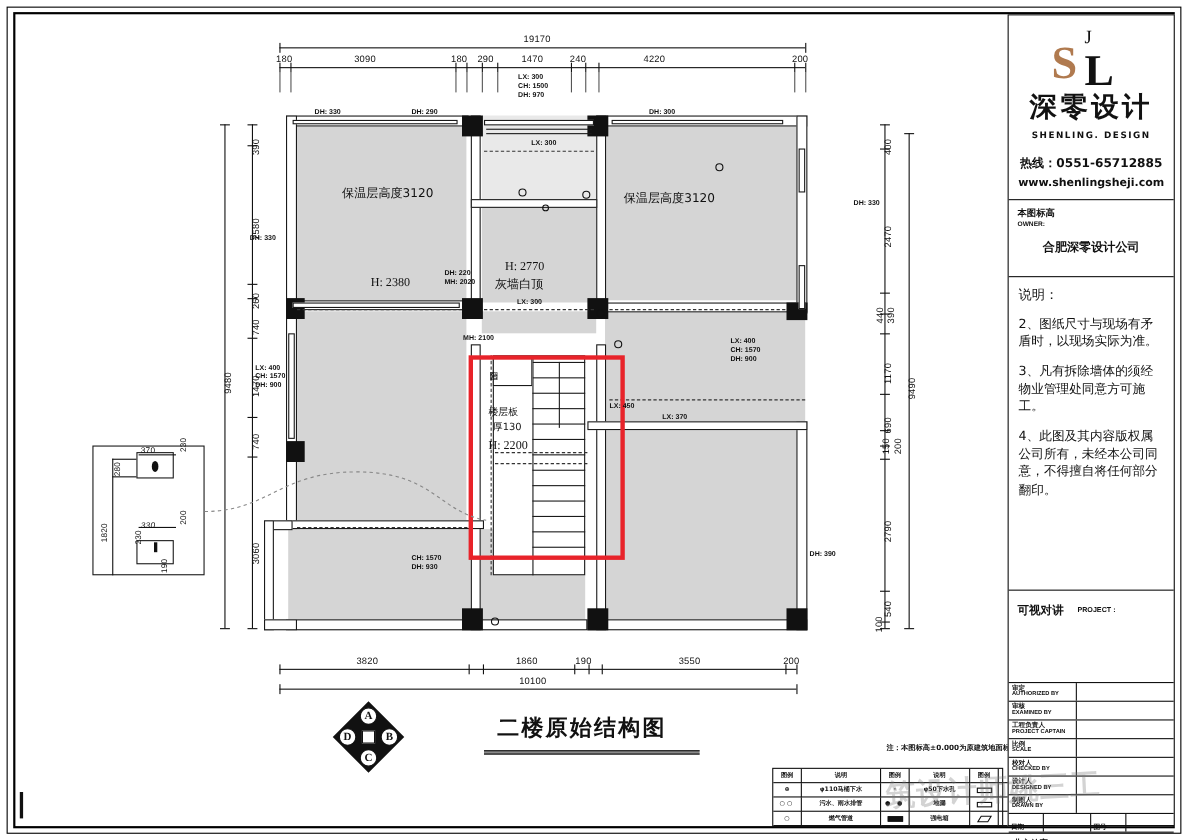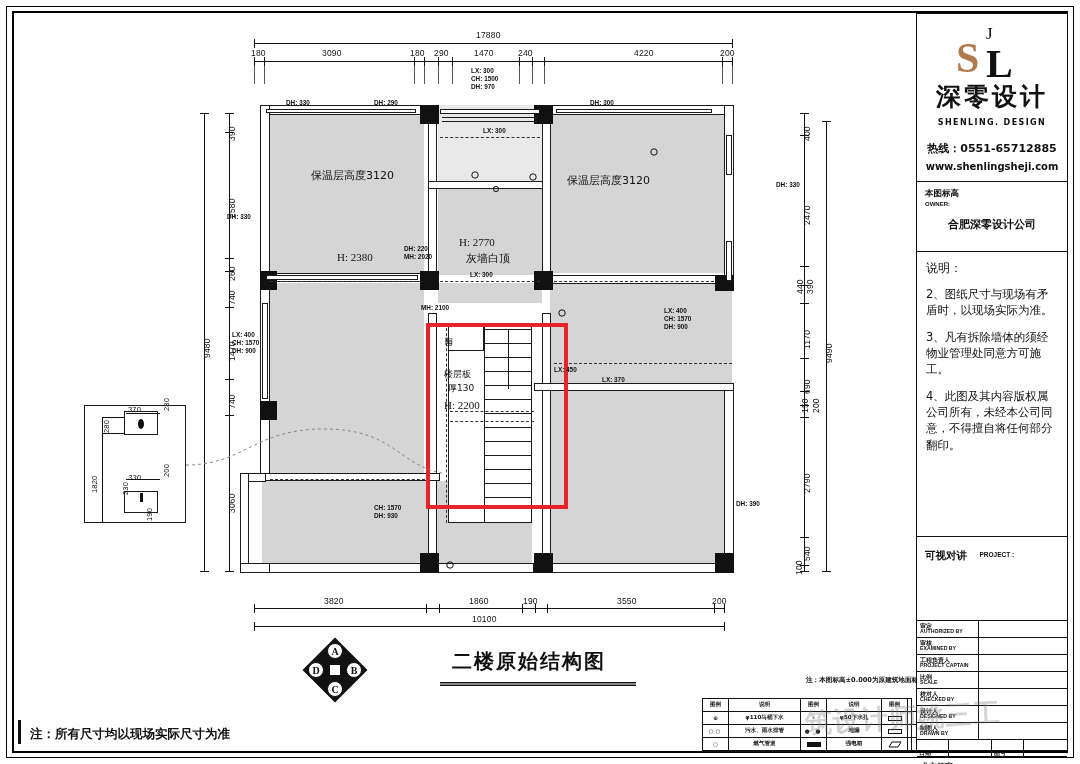--- a/index.html
+++ b/index.html
@@ -161,42 +161,42 @@
 
 <div id="sheet">
   <div class="frame-outer"></div>
   <div class="frame-inner"></div>
 
   <div id="drawing">
 
     <div class="dimline" style="left:240px;top:30px;width:478px;"></div>
     <div class="tick" style="left:240px;top:26px;height:9px;"></div>
     <div class="tick" style="left:718px;top:26px;height:9px;"></div>
-    <div class="dimtxt" style="left:462px;top:17px;">17880</div>
+    <div class="dimtxt" style="left:462px;top:17px;">19170</div>
 
     <div class="dimline" style="left:240px;top:48px;width:478px;"></div>
     <div class="tick" style="left:240px;top:44px;height:9px;"></div>
     <div class="tick" style="left:250px;top:44px;height:9px;"></div>
     <div class="tick" style="left:400px;top:44px;height:9px;"></div>
     <div class="tick" style="left:410px;top:44px;height:9px;"></div>
     <div class="tick" style="left:424px;top:44px;height:9px;"></div>
     <div class="tick" style="left:438px;top:44px;height:9px;"></div>
     <div class="tick" style="left:505px;top:44px;height:9px;"></div>
     <div class="tick" style="left:518px;top:44px;height:9px;"></div>
     <div class="tick" style="left:530px;top:44px;height:9px;"></div>
     <div class="tick" style="left:708px;top:44px;height:9px;"></div>
     <div class="tick" style="left:718px;top:44px;height:9px;"></div>
 
     <div class="dimtxt" style="left:237px;top:35px;">180</div>
     <div class="dimtxt" style="left:308px;top:35px;">3090</div>
     <div class="dimtxt" style="left:396px;top:35px;">180</div>
     <div class="dimtxt" style="left:420px;top:35px;">290</div>
     <div class="dimtxt" style="left:460px;top:35px;">1470</div>
     <div class="dimtxt" style="left:504px;top:35px;">240</div>
-    <div class="dimtxt" style="left:620px;top:35px;text-align:center;">4220</div>
+    <div class="dimtxt" style="left:571px;top:35px;text-align:center;">4220</div>
     <div class="dimtxt" style="left:706px;top:35px;">200</div>
 
     <div class="tick" style="left:240px;top:53px;height:18px;background:#555;"></div>
     <div class="tick" style="left:250px;top:53px;height:18px;background:#555;"></div>
     <div class="tick" style="left:400px;top:53px;height:18px;background:#555;"></div>
     <div class="tick" style="left:410px;top:53px;height:18px;background:#555;"></div>
     <div class="tick" style="left:424px;top:53px;height:18px;background:#555;"></div>
     <div class="tick" style="left:438px;top:53px;height:18px;background:#555;"></div>
     <div class="tick" style="left:505px;top:53px;height:18px;background:#555;"></div>
     <div class="tick" style="left:518px;top:53px;height:18px;background:#555;"></div>
@@ -375,21 +375,21 @@
       <circle cx="300" cy="208" r="3.2" fill="none" stroke="#111" stroke-width="1"></circle>
       <circle cx="188" cy="460" r="3.2" fill="none" stroke="#111" stroke-width="1"></circle>
       <circle cx="234" cy="84" r="2.6" fill="none" stroke="#111" stroke-width="1"></circle>
     </svg>
 
     <div class="redbox" style="left:412px;top:310px;width:142px;height:186px;"></div>
 
     <div class="roomtxt" style="left:297px;top:155px;">保温层高度3120</div>
     <div class="roomtxt" style="left:553px;top:160px;">保温层高度3120</div>
     <div class="htxt" style="left:445px;top:223px;">H: 2770</div>
-    <div class="roomtxt" style="left:452px;top:238px;">灰墙白顶</div>
+    <div class="roomtxt" style="left:436px;top:238px;">灰墙白顶</div>
     <div class="htxt" style="left:323px;top:238px;">H: 2380</div>
     <div class="htxt" style="left:430px;top:386px;">H: 2200</div>
     <div class="roomtxt" style="left:430px;top:355px;font-size:9px;">楼层板</div>
     <div class="roomtxt" style="left:434px;top:369px;font-size:9px;">厚130</div>
     <div class="roomtxt" style="left:428px;top:318px;font-size:8px;writing-mode:vertical-rl;">阳台</div>
 
     <div class="anno sm" style="left:272px;top:86px;">DH: 330</div>
     <div class="anno sm" style="left:360px;top:86px;">DH: 290</div>
     <div class="anno sm" style="left:576px;top:86px;">DH: 300</div>
     <div class="anno sm" style="left:213px;top:200px;">DH: 330</div>
@@ -443,21 +443,20 @@
     <div class="dlbl" style="left:25px;top:6px;">A</div>
     <div class="dlbl" style="left:44px;top:25px;">B</div>
     <div class="dlbl" style="left:25px;top:44px;">C</div>
     <div class="dlbl" style="left:6px;top:25px;">D</div>
   </div>
 
   <div id="plan-title">二楼原始结构图</div>
   <div id="plan-title-rule"></div>
 
   <div id="bottom-note-bar"></div>
-  <div id="bottom-note">注：所有尺寸均以现场实际尺寸为准</div>
 
   <div id="elev-note">注：本图标高±0.000为原建筑地面标高</div>
 
   <div id="legend">
     <div>图例</div>
     <div>说明</div>
     <div>图例</div>
     <div>说明</div>
     <div>图例</div>
     <div>说明</div>

